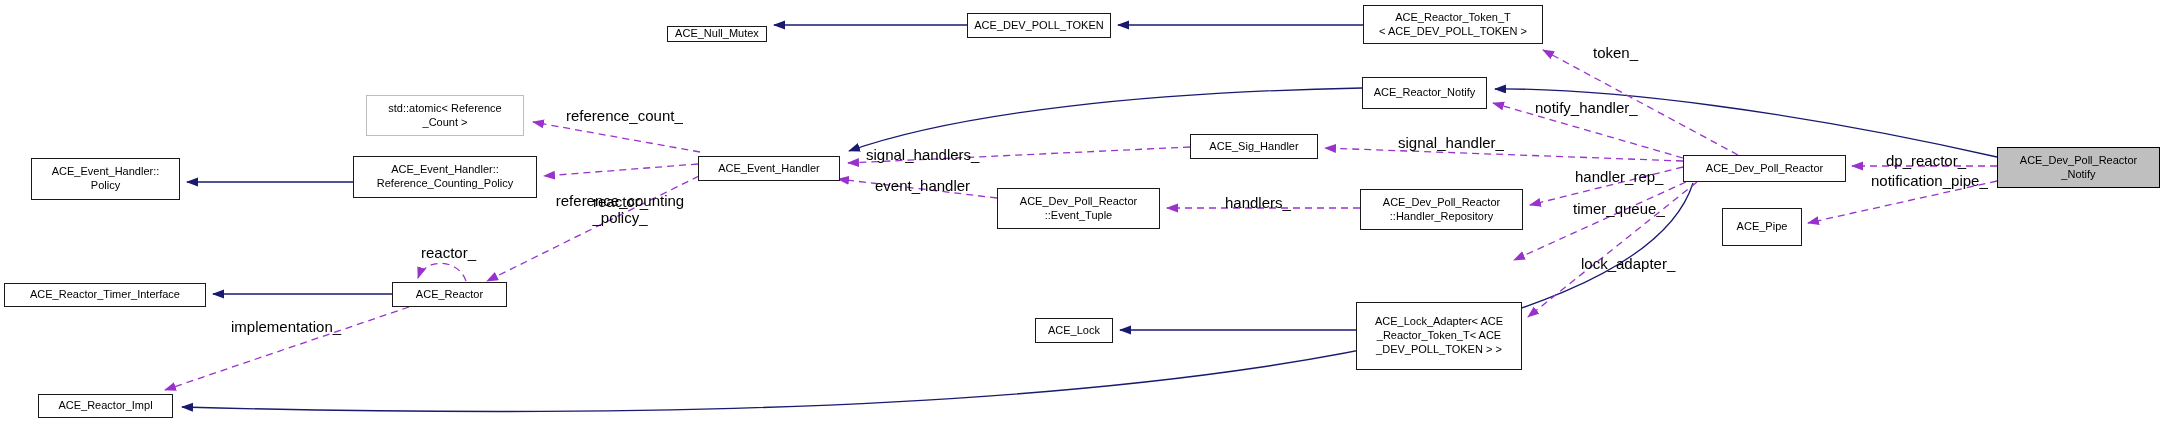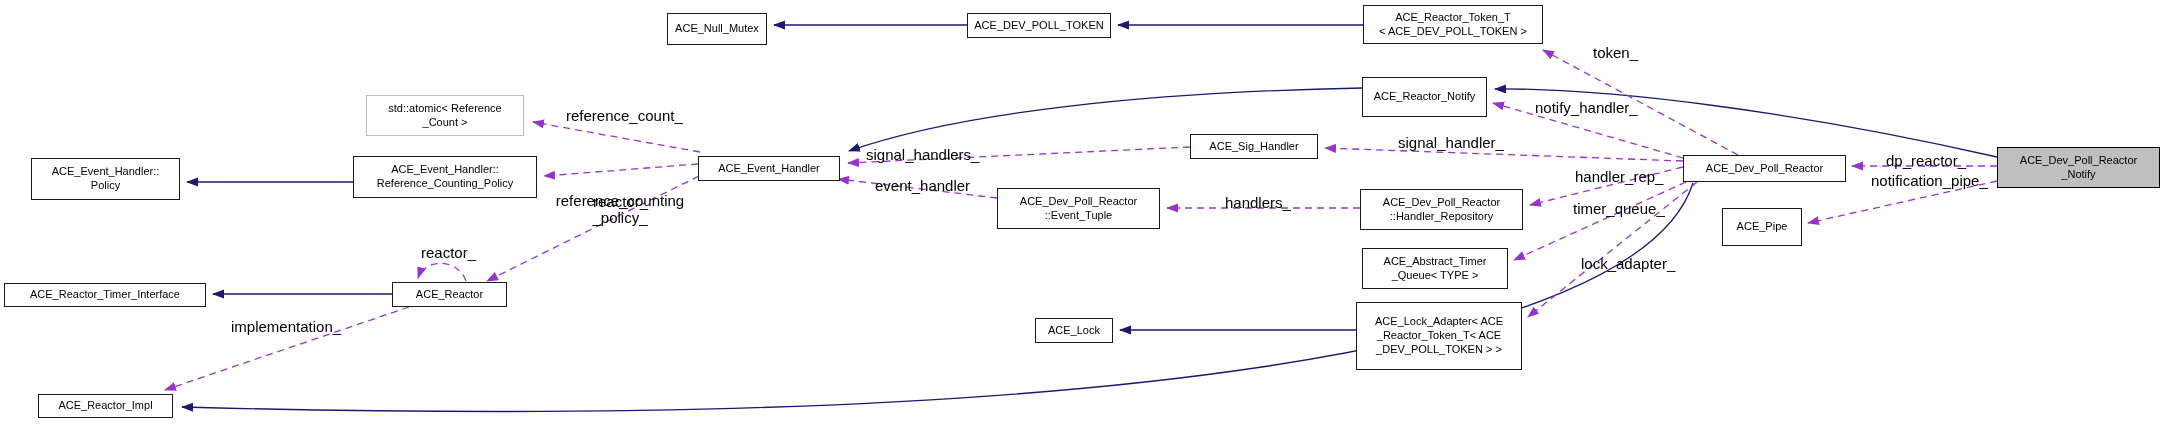--- a/index.html
+++ b/index.html
@@ -49,39 +49,37 @@
     <path d="M 1360,208 L 1167,208" stroke="#9932cc" stroke-width="1.3" stroke-dasharray="7,5" fill="none" marker-end="url(#purpleArrow)"></path>
     <path d="M 1683,167 L 1530,205" stroke="#9932cc" stroke-width="1.3" stroke-dasharray="7,5" fill="none" marker-end="url(#purpleArrow)"></path>
     <path d="M 1686,182 L 1514,260" stroke="#9932cc" stroke-width="1.3" stroke-dasharray="7,5" fill="none" marker-end="url(#purpleArrow)"></path>
     <path d="M 1697,182 L 1528,317" stroke="#9932cc" stroke-width="1.3" stroke-dasharray="7,5" fill="none" marker-end="url(#purpleArrow)"></path>
     <path d="M 1738,155 L 1543,50" stroke="#9932cc" stroke-width="1.3" stroke-dasharray="7,5" fill="none" marker-end="url(#purpleArrow)"></path>
     <path d="M 1683,158 L 1493,103" stroke="#9932cc" stroke-width="1.3" stroke-dasharray="7,5" fill="none" marker-end="url(#purpleArrow)"></path>
     <path d="M 1997,166 L 1852,166" stroke="#9932cc" stroke-width="1.3" stroke-dasharray="7,5" fill="none" marker-end="url(#purpleArrow)"></path>
     <path d="M 1997,181 L 1808,223" stroke="#9932cc" stroke-width="1.3" stroke-dasharray="7,5" fill="none" marker-end="url(#purpleArrow)"></path>
   </svg>
 
-  <div class="node" style="left:667px;top:13px;width:100px;height:32px">ACE_Null_Mutex</div>
+  <div class="node" style="left:667px;top:26px;width:100px;height:16px">ACE_Null_Mutex</div>
   <div class="node" style="left:967px;top:13px;width:144px;height:25px">ACE_DEV_POLL_TOKEN</div>
   <div class="node" style="left:1363px;top:5px;width:180px;height:39px">ACE_Reactor_Token_T
 &lt; ACE_DEV_POLL_TOKEN &gt;</div>
-  <div class="node" style="left:1362px;top:77px;width:125px;height:40px">ACE_Reactor_Notify</div>
+  <div class="node" style="left:1362px;top:77px;width:125px;height:32px">ACE_Reactor_Notify</div>
   <div class="node gray" style="left:366px;top:95px;width:158px;height:41px">std::atomic&lt; Reference
 _Count &gt;</div>
   <div class="node" style="left:31px;top:158px;width:149px;height:42px">ACE_Event_Handler::
 Policy</div>
   <div class="node" style="left:353px;top:156px;width:184px;height:42px">ACE_Event_Handler::
 Reference_Counting_Policy</div>
   <div class="node" style="left:698px;top:156px;width:142px;height:25px">ACE_Event_Handler</div>
   <div class="node" style="left:1190px;top:134px;width:128px;height:25px">ACE_Sig_Handler</div>
   <div class="node" style="left:997px;top:188px;width:163px;height:41px">ACE_Dev_Poll_Reactor
 ::Event_Tuple</div>
   <div class="node" style="left:1360px;top:189px;width:163px;height:41px">ACE_Dev_Poll_Reactor
 ::Handler_Repository</div>
-  <div class="node" style="left:1362px;top:248px;width:146px;height:41px">ACE_Abstract_Timer
-_Queue&lt; TYPE &gt;</div>
   <div class="node" style="left:1035px;top:318px;width:78px;height:25px">ACE_Lock</div>
   <div class="node" style="left:1356px;top:302px;width:166px;height:68px">ACE_Lock_Adapter&lt; ACE
 _Reactor_Token_T&lt; ACE
 _DEV_POLL_TOKEN &gt; &gt;</div>
   <div class="node" style="left:4px;top:283px;width:202px;height:24px">ACE_Reactor_Timer_Interface</div>
   <div class="node" style="left:392px;top:282px;width:115px;height:25px">ACE_Reactor</div>
   <div class="node" style="left:38px;top:394px;width:135px;height:24px">ACE_Reactor_Impl</div>
   <div class="node" style="left:1683px;top:155px;width:163px;height:27px">ACE_Dev_Poll_Reactor</div>
   <div class="node" style="left:1722px;top:208px;width:80px;height:38px">ACE_Pipe</div>
   <div class="node highlight" style="left:1997px;top:147px;width:163px;height:41px">ACE_Dev_Poll_Reactor

